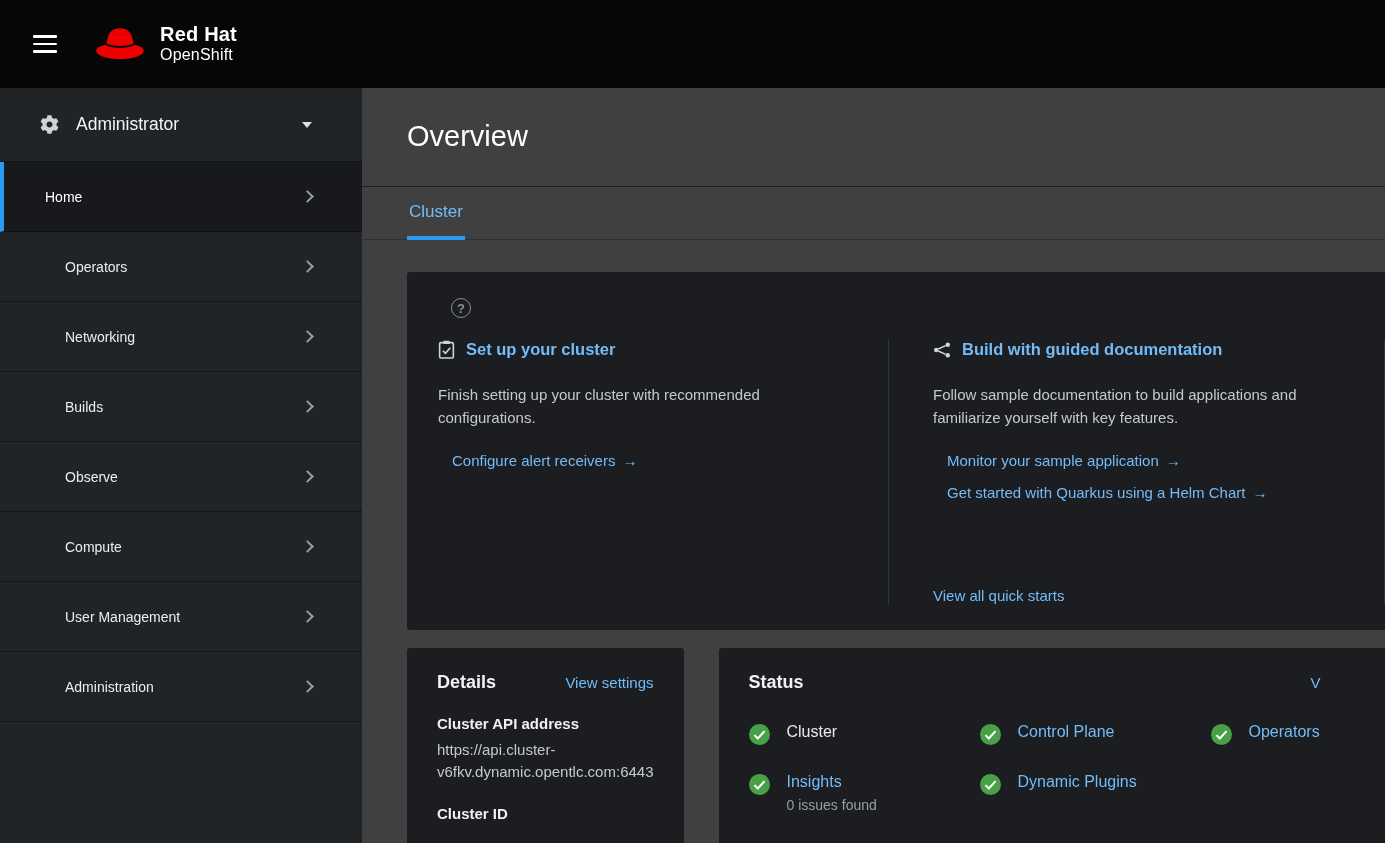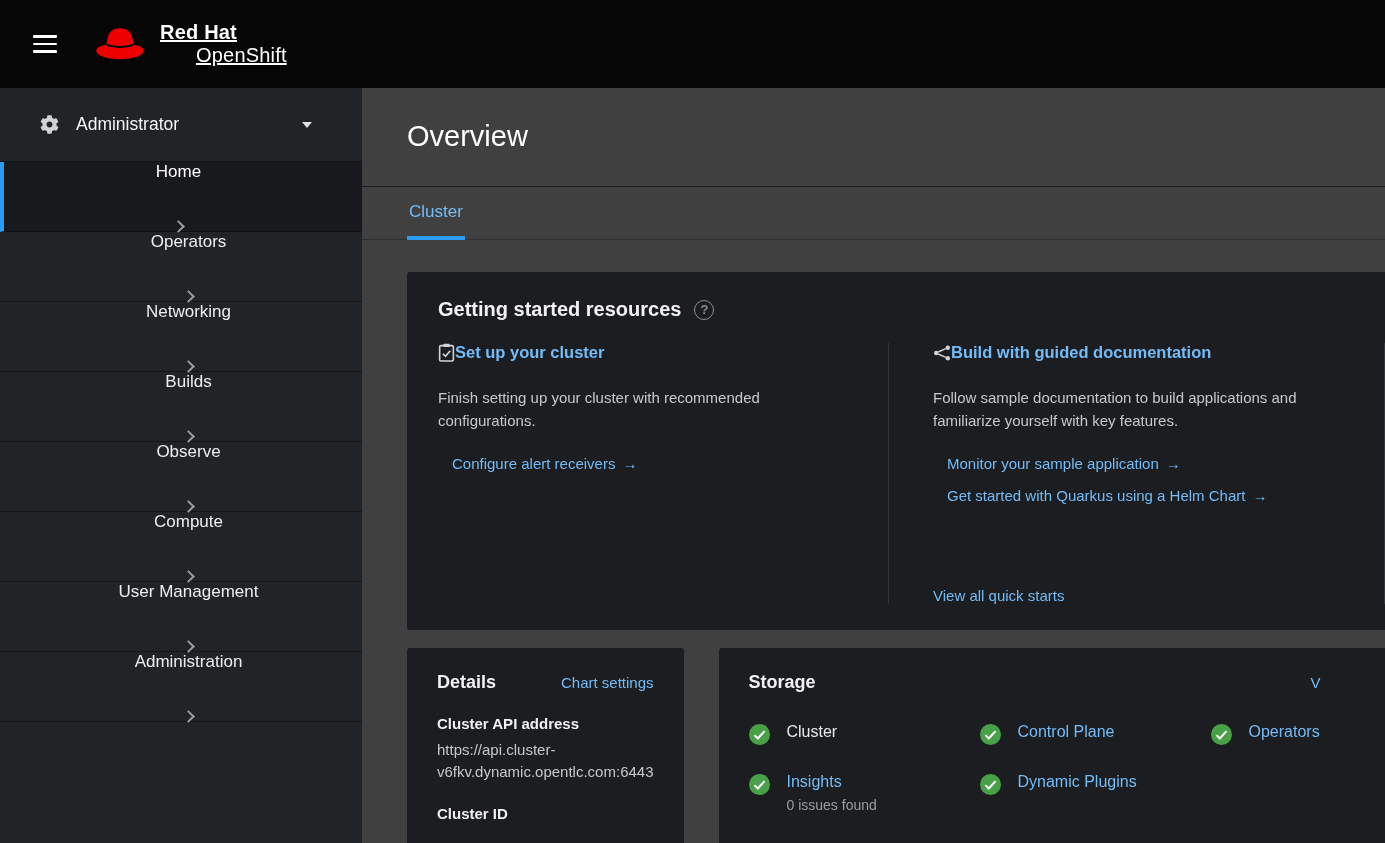--- a/index.html
+++ b/index.html
@@ -7,38 +7,38 @@
               font-family:"Liberation Sans", sans-serif; }
   .app { width:1385px; height:843px; display:flex; flex-direction:column; }
 
   
   .masthead { height:88px; flex:0 0 88px; background:#060606; display:flex; align-items:center;
               padding:0 24px 0 33px; gap:34px; }
   .hamburger { background:none; border:none; cursor:pointer; width:26px; display:flex;
                flex-direction:column; gap:5px; padding:2px 0; }
   .hamburger .bar { height:2.5px; width:24px; background:#ffffff; border-radius:1px; }
   .brand { display:flex; align-items:center; gap:13px; cursor:pointer; }
-  .brand-text { color:#fff; line-height:1.14; letter-spacing:.2px;text-decoration:underline; }
+  .brand-text { color:#fff; line-height:1.14; letter-spacing:.2px; }
   .brand-line1 { font-size:20px; font-weight:700; }
-  .brand-line2 { font-size:20px; font-weight:400;margin-left:36px; }
+  .brand-line2 { font-size:16px; font-weight:400; }
 
   
   .app-body { flex:1 1 auto; display:flex; overflow:hidden; }
 
   
   .sidebar { width:362px; flex:0 0 362px; background:#212427; overflow:hidden; display:flex; flex-direction:column; }
   .perspective { height:74px; flex:0 0 74px; display:flex; align-items:center; gap:17px;
                  padding:0 50px 0 40px; border-bottom:1px solid rgba(0,0,0,.45); cursor:pointer; }
   .persp-label { color:#f4f4f4; font-size:17.5px;text-align:right; }
   .caret-down { width:0; height:0; border-left:5px solid transparent; border-right:5px solid transparent;
                 border-top:6px solid #dfe0e0; margin-left:auto; }
   .nav-items { flex:1 1 auto; }
   .nav-item { height:70px; display:flex; align-items:center; justify-content:space-between;
-              padding:0 50px 0 65px; color:#ededed; font-size:17px; cursor:pointer;
-              border-bottom:1px solid rgba(0,0,0,.4);flex-direction:column; }
+              padding:0 50px 0 65px; color:#ededed; font-size:14px; cursor:pointer;
+              border-bottom:1px solid rgba(0,0,0,.4); }
   .nav-item.active { background:#17191c; border-left:4px solid #2b9af3; padding-left:41px; color:#ffffff; }
   .chev { width:9px; height:9px; border-top:2.2px solid #9a9da0; border-right:2.2px solid #9a9da0;
           transform:rotate(45deg); flex:0 0 auto; }
 
   
   .main { flex:1 1 auto; background:#404040; overflow:hidden; display:flex; flex-direction:column; }
   .page-header { padding:30px 45px 32px; border-bottom:1px solid #1c1f22; }
   .page-header h1 { color:#ffffff; font-size:29px; font-weight:400; line-height:36px; }
   .tabbar { padding:0 45px; height:53px; flex:0 0 53px; border-bottom:1px solid #2c2f33;
             display:flex; align-items:stretch; }
@@ -55,21 +55,21 @@
   .gs-header { display:flex; align-items:center; }
   .gs-header h2 { color:#f2f2f2; font-size:20px; font-weight:600; }
   .help-icon { width:20px; height:20px; border:1.5px solid #8b8e92; border-radius:50%; color:#8b8e92;
                font-size:13px; font-weight:700; display:inline-flex; align-items:center; justify-content:center;
                margin-left:13px; cursor:pointer; }
   .gs-cols { display:flex; margin-top:22px; min-height:252px; flex:1 1 auto; }
   .gs-col { display:flex; flex-direction:column; }
   .gs-col-1 { flex:0 0 450px; padding-right:40px; }
   .gs-col-2 { flex:0 0 496px; padding:0 40px 0 44px; border-left:1px solid #33373b; }
   .gs-col-overflow { flex:1 1 auto; border-left:1px solid #33373b; }
-  .gs-col-head { display:flex; align-items:center; }
+  .gs-col-head { display:flex; align-items:center; gap:11px; }
   .gs-col-title { color:#73bcf7; font-size:16.5px; font-weight:600; text-decoration:none; cursor:pointer; }
   .gs-body { margin-top:24px; color:#c6c9cc; font-size:15px; line-height:1.55; }
   .gs-links { margin-top:22px; display:flex; flex-direction:column; gap:15px; }
   .gs-link { margin-left:14px; color:#73bcf7; font-size:15px; text-decoration:none; cursor:pointer;
              display:inline-flex; align-items:center; gap:7px; }
   .arrow { font-size:15px; }
   .gs-footer { margin-top:auto; padding-top:20px; color:#73bcf7; font-size:15px; text-decoration:none;
                cursor:pointer; display:inline-flex; align-items:center; gap:7px; }
 
   
@@ -167,21 +167,20 @@
       </div>
 
       <div class="tabbar">
         <div class="tab active">Cluster</div>
       </div>
 
       <div class="content">
 
         <section class="card gs-card">
           <div class="gs-header">
-            <h2>Getting started resources</h2>
             <span class="help-icon">?</span>
           </div>
           <div class="gs-cols">
 
             <div class="gs-col gs-col-1">
               <div class="gs-col-head">
                 <svg viewBox="0 0 16 18" width="17" height="19">
                   <rect x="1.5" y="2.5" width="13" height="14.5" rx="1.2" fill="none" stroke="#d2d5d8" stroke-width="1.5"></rect>
                   <rect x="5" y="0.8" width="6" height="3" rx="0.8" fill="#d2d5d8"></rect>
                   <path d="M4.6 10.2l2.4 2.4 4.6-5.2" fill="none" stroke="#d2d5d8" stroke-width="1.6"></path>
@@ -225,34 +224,34 @@
 
             <div class="gs-col gs-col-overflow"></div>
           </div>
         </section>
 
         <div class="cards-row">
 
           <section class="card details-card">
             <div class="card-head">
               <h3>Details</h3>
-              <a class="link">Chart settings</a>
+              <a class="link">View settings</a>
             </div>
             <div class="field">
               <div class="field-label">Cluster API address</div>
               <div class="field-value">https://api.cluster-v6fkv.dynamic.opentlc.com:6443</div>
             </div>
             <div class="field">
               <div class="field-label">Cluster ID</div>
             </div>
           </section>
 
           <section class="card status-card">
             <div class="card-head">
-              <h3>Storage</h3>
+              <h3>Status</h3>
             </div>
             <a class="link status-action">V</a>
 
             <div class="status-grid">
 
               <div class="status-item">
                 <svg class="check" viewBox="0 0 20 20" width="21" height="21">
                   <circle cx="10" cy="10" r="10" fill="#48a147"></circle>
                   <path d="M5.2 10.6l3.2 3.2 6.4-7" stroke="#fff" stroke-width="2" fill="none"></path>
                 </svg>

